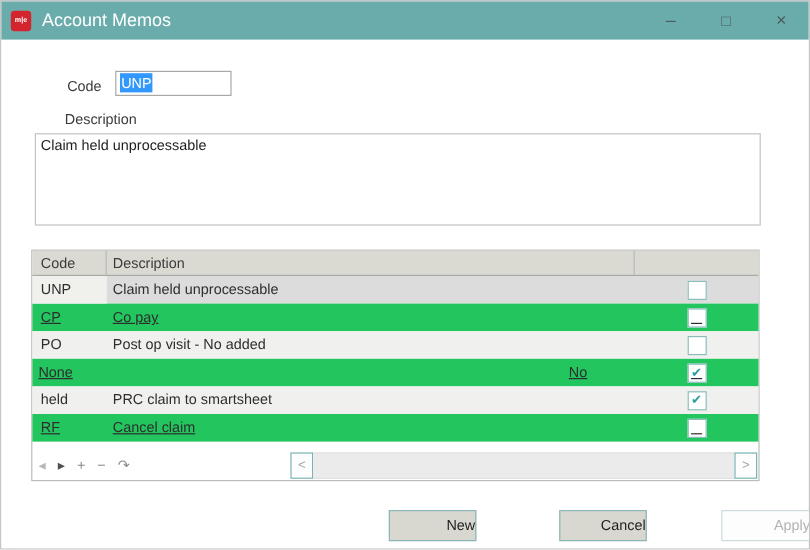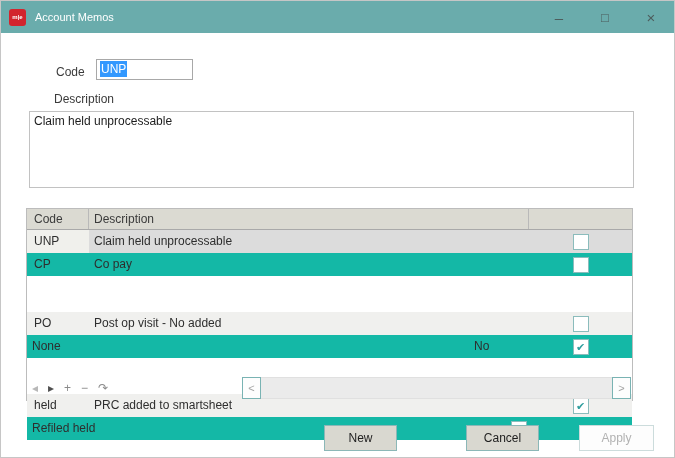--- a/index.html
+++ b/index.html
@@ -12,21 +12,21 @@
   
   .titlebar {
     position:absolute; top:0; left:0; right:0; height:32px;
     background:#6aacac; display:flex; align-items:center; padding-left:8px; box-sizing:border-box;
   }
   .app-icon {
     width:17px; height:17px; background:#d2252e; border-radius:3px;
     color:#ffffff; font-size:6px; font-weight:bold; line-height:17px; text-align:center;
     margin-right:9px; flex:0 0 auto;
   }
-  .title { color:#ffffff; font-size:11px; }
+  .title { color:#ffffff; font-size:15px; }
   .win-controls { margin-left:auto; display:flex; height:32px; }
   .win-btn {
     width:46px; height:32px; display:flex; align-items:center; justify-content:center;
     color:#4d5d5d; font-size:15px; cursor:default;
   }
   .win-btn.maxi { font-size:13px; }
   
   .label { position:absolute; font-size:12px; color:#3b3b3b; }
   .code-label { left:55px; top:64px; }
   .desc-label { left:53px; top:91px; }
@@ -48,22 +48,22 @@
     font-size:12px; color:#2e2e2e;
   }
   .grid-header {
     display:flex; height:20px; background:#dbdad2; border-bottom:1px solid #a9a9a9;
   }
   .h-cell { box-sizing:border-box; line-height:20px; color:#3b3b3b; }
   .c-code  { width:62px;  padding-left:7px; border-right:1px solid #b9b9b9; }
   .c-desc  { width:440px; padding-left:5px; border-right:1px solid #b9b9b9; }
   .c-print { width:103px; text-align:center; }
   .g-row { display:flex; height:23px; }
-  .g-row.alt  { background:#14b8a6; }
-  .g-row.base { background:#f0f0ee;margin-top:36px; }
+  .g-row.alt  { background:#22c55e;text-decoration:underline; }
+  .g-row.base { background:#f0f0ee; }
   .g-row.sel-row { background:#dcdcdc; }
   .cell { box-sizing:border-box; line-height:23px; overflow:hidden; white-space:nowrap; }
   .cell.c-code  { border-right:none; }
   .cell.c-desc  { border-right:none; }
   .cell.focus-cell { background:#f0f0ec; }
   .cell.c-print { display:flex; align-items:center; justify-content:center; }
   .checkbox {
     width:14px; height:14px; background:#ffffff; border:1px solid #8bbcbc;
     box-sizing:content-box; text-align:center; font-size:11px; line-height:14px; color:transparent;
   }
@@ -84,26 +84,26 @@
     color:#a4a4a4; font-size:11px; display:flex; align-items:center; justify-content:center;
   }
   .scroll-track {
     flex:1 1 auto; background:#ebebeb; border-top:1px solid #e0e0e0; border-bottom:1px solid #e0e0e0;
     box-sizing:border-box; height:22px;
   }
   
   .btn {
     position:absolute; top:424px; height:26px; width:73px;
     background:#d9d8d0; border:1px solid #8bb7b7; box-sizing:border-box;
-    font-size:12px; color:#1e1e1e; text-align:center; line-height:24px; cursor:default;
+    font-size:12px; color:#1e1e1e; text-align:right; line-height:24px; cursor:default;
   }
   .b-new    { left:323px; }
   .b-ok     { left:408px; }
   .b-cancel { left:465px; }
-  .b-apply  { left:578px; width:75px; }
+  .b-apply  { left:600px; width:75px; }
   .btn.disabled { background:#fdfdfd; border:1px solid #ccdcdc; color:#b2b2b2; }
 </style>
 </head>
 <body>
 
 <div class="window">
 
   <div class="titlebar">
     <div class="app-icon">m|e</div>
     <div class="title">Account Memos</div>
@@ -153,27 +153,28 @@
         </div>
         <div class="g-row alt">
           <div class="cell c-desc">None</div>
           <div class="cell c-code">No</div>
           <div class="cell c-print">
             <div class="checkbox checked">✔</div>
           </div>
         </div>
         <div class="g-row base">
           <div class="cell c-code">held</div>
-          <div class="cell c-desc">PRC added to smartsheet</div>
+          <div class="cell c-desc">PRC claim to smartsheet</div>
           <div class="cell c-print">
             <div class="checkbox checked">✔</div>
           </div>
         </div>
         <div class="g-row alt">
-          <div class="cell c-desc">Refiled held</div>
+          <div class="cell c-code">RF</div>
+          <div class="cell c-desc">Cancel claim</div>
           <div class="cell c-print">
             <div class="checkbox">✔</div>
           </div>
         </div>
       </div>
     <div class="grid-footer">
       <div class="navigator" id="navigator">
           <span class="nav-icon dim">◂</span>
           <span class="nav-icon strong">▸</span>
           <span class="nav-icon ">+</span>

